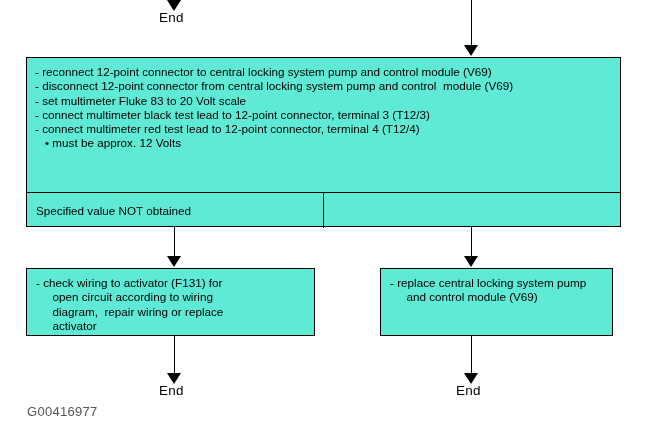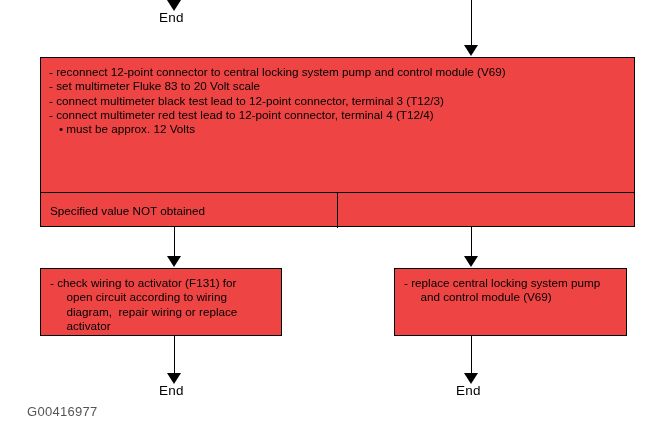--- a/index.html
+++ b/index.html
@@ -17,22 +17,21 @@
     height: 434px;
     background: #ffffff;
     overflow: hidden;
   }
 
   
   .box {
     position: absolute;
     box-sizing: border-box;
     border: 1.4px solid #000000;
-    background: #ef4444;
-    margin-left: 14px;
+    background: #5eead4;
   }
   .vline {
     position: absolute;
     width: 1.4px;
     background: #000000;
   }
   .hline {
     position: absolute;
     height: 1.4px;
     background: #000000;
@@ -103,21 +102,21 @@
     box-sizing: border-box;
     white-space: nowrap;
   }
   #branch-label-left  { left: 0;     width: 296px; }
   #branch-label-right { left: 297px; width: 297px; }
 
   
   #outcome-box-left {
     left: 26px;
     top: 268px;
-    width: 242px;
+    width: 289px;
     height: 68px;
     padding: 7px 8px 0 9px;
   }
   #outcome-box-right {
     left: 380px;
     top: 268px;
     width: 233px;
     height: 68px;
     padding: 7px 12px 0 9px;
   }
@@ -148,20 +147,21 @@
   <div class="vline" style="left:470.5px; top:0px; height:46px;"></div>
   <div class="arrowhead" style="left:464px; top:45px;"></div>
 
   <div class="arrowhead" style="left:167px; top:0px;"></div>
   <div class="end-label" style="left:159px; top:10px;">End</div>
 
   <div class="box" id="main-box">
 
     <div id="steps-list">
       <span class="step">- reconnect 12-point connector to central locking system pump and control module (V69)</span>
+      <span class="step">- disconnect 12-point connector from central locking system pump and control  module (V69)</span>
       <span class="step">- set multimeter Fluke 83 to 20 Volt scale</span>
       <span class="step">- connect multimeter black test lead to 12-point connector, terminal 3 (T12/3)</span>
       <span class="step">- connect multimeter red test lead to 12-point connector, terminal 4 (T12/4)</span>
       <span class="step sub">• must be approx. 12 Volts</span>
     </div>
 
     <div class="hline" id="divider-h"></div>
     <div class="vline" id="divider-v"></div>
 
     <div class="branch-label" id="branch-label-left">Specified value NOT obtained</div>

